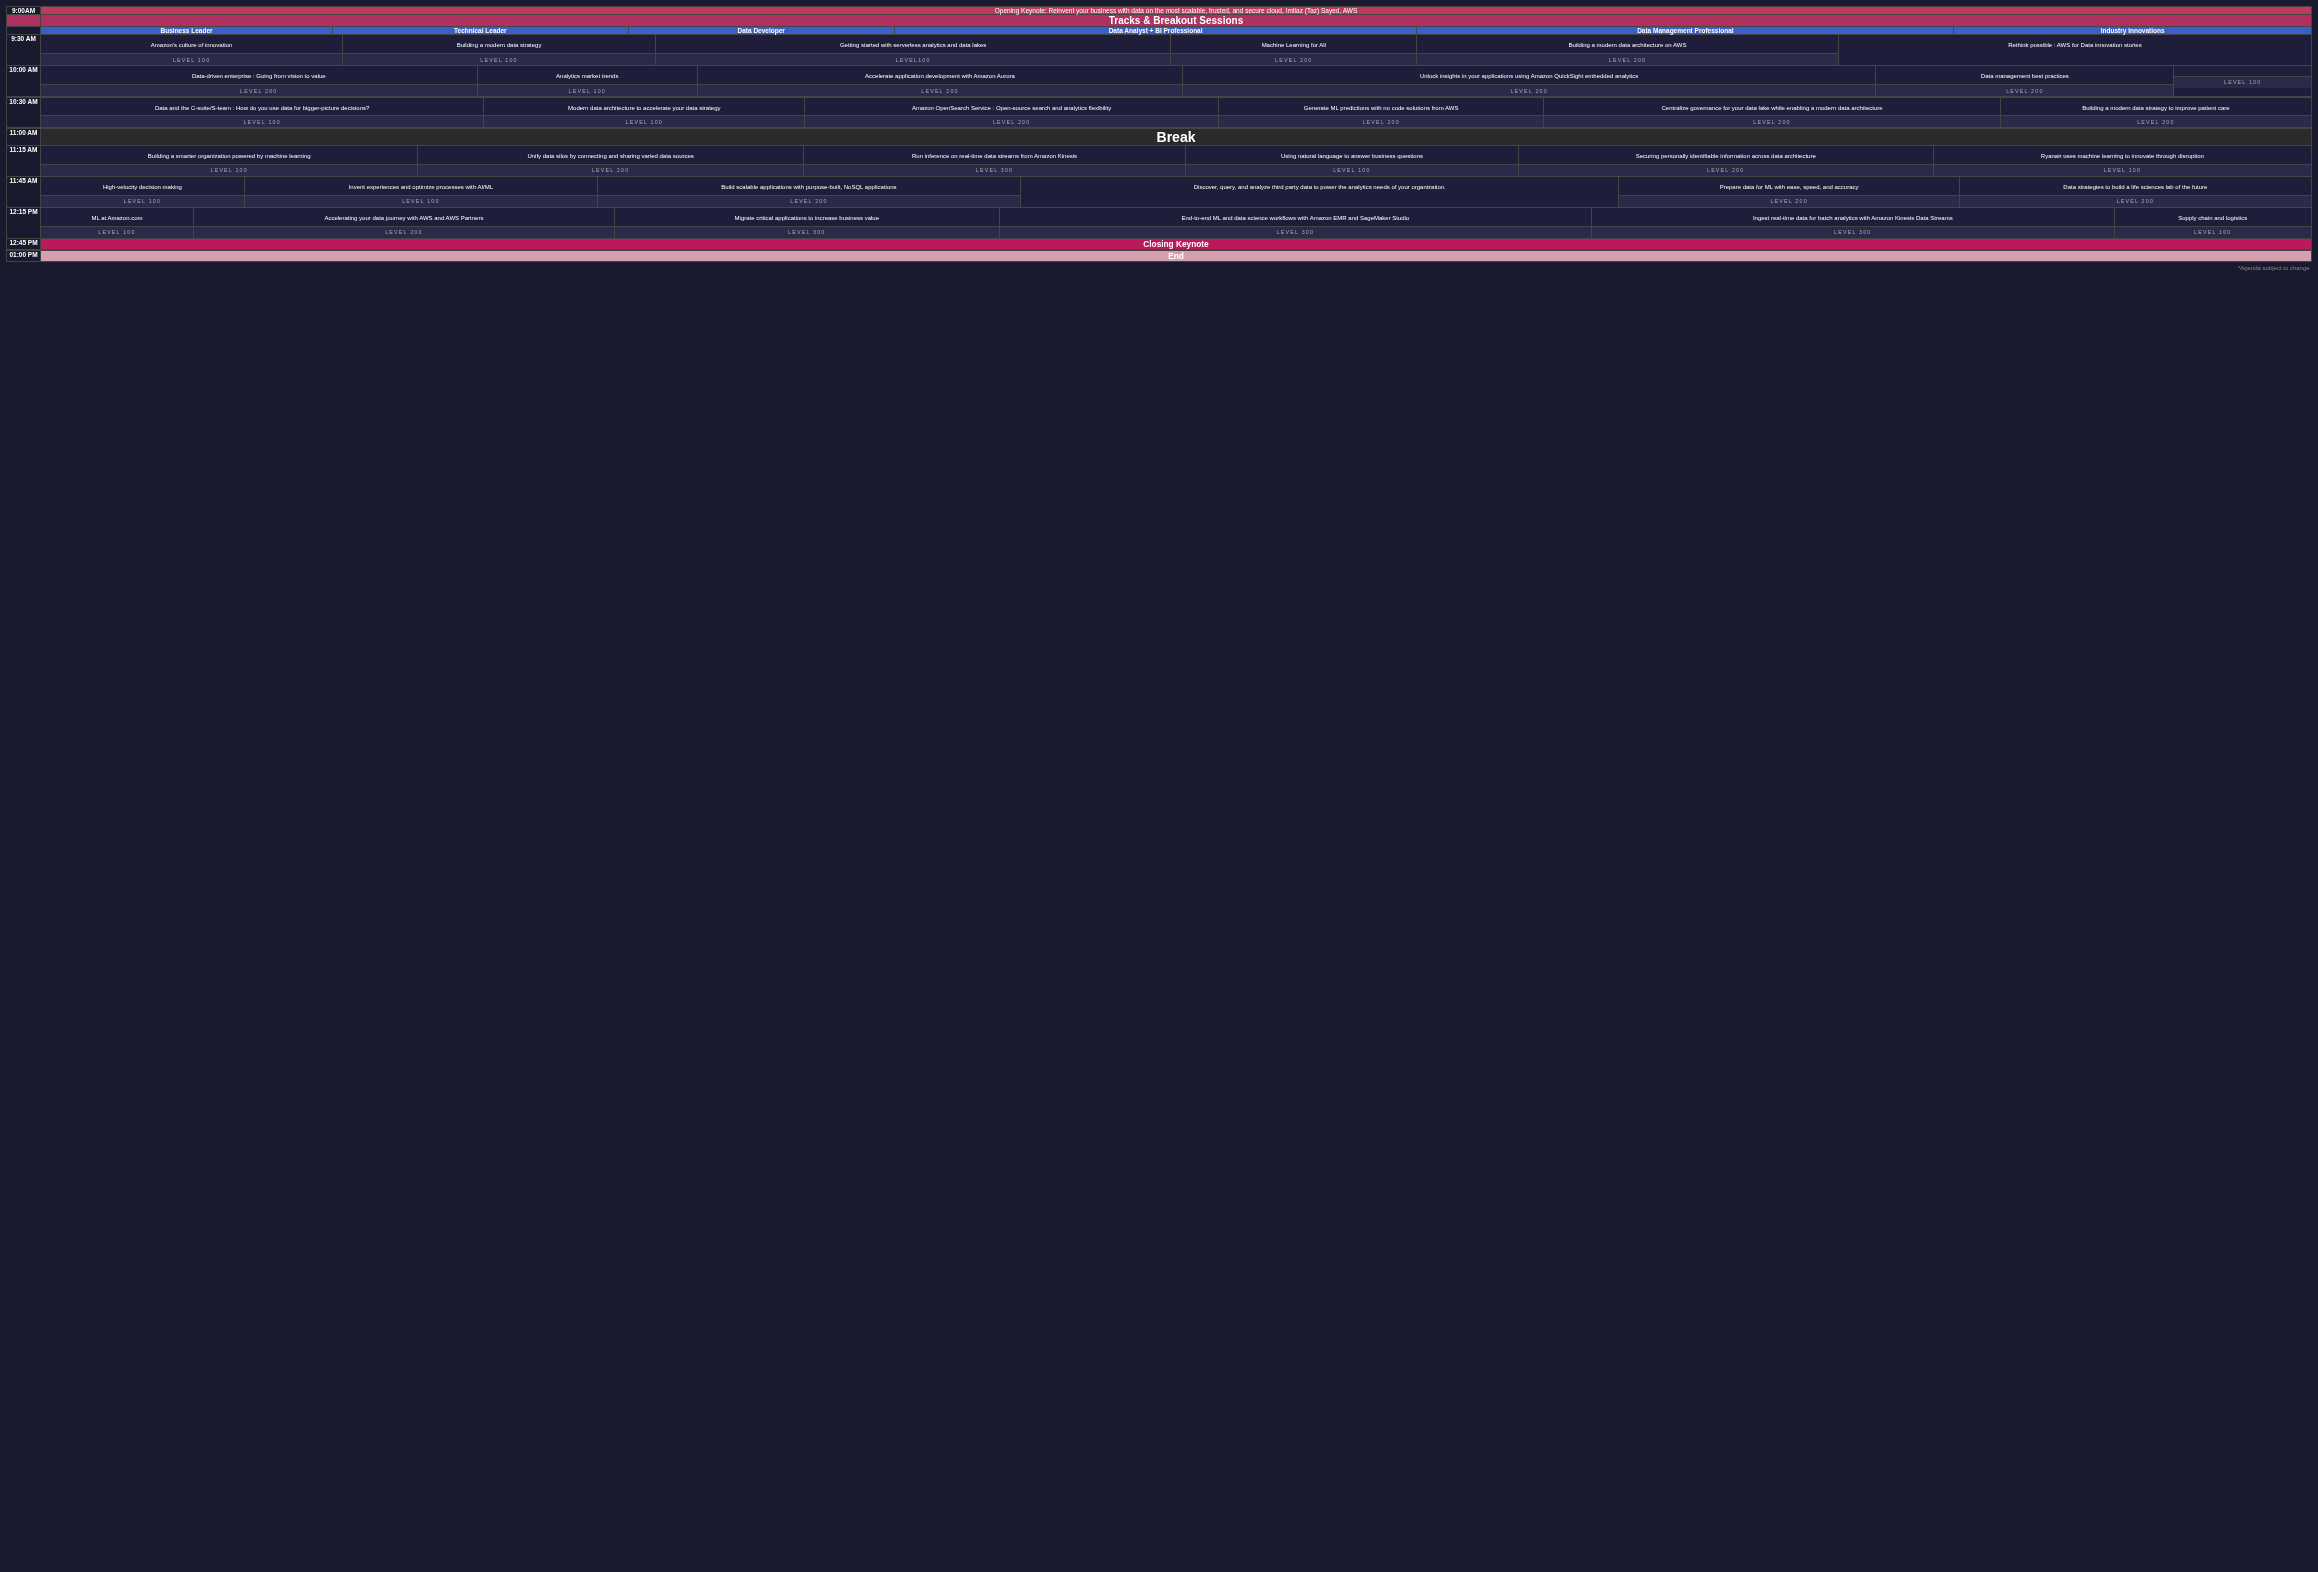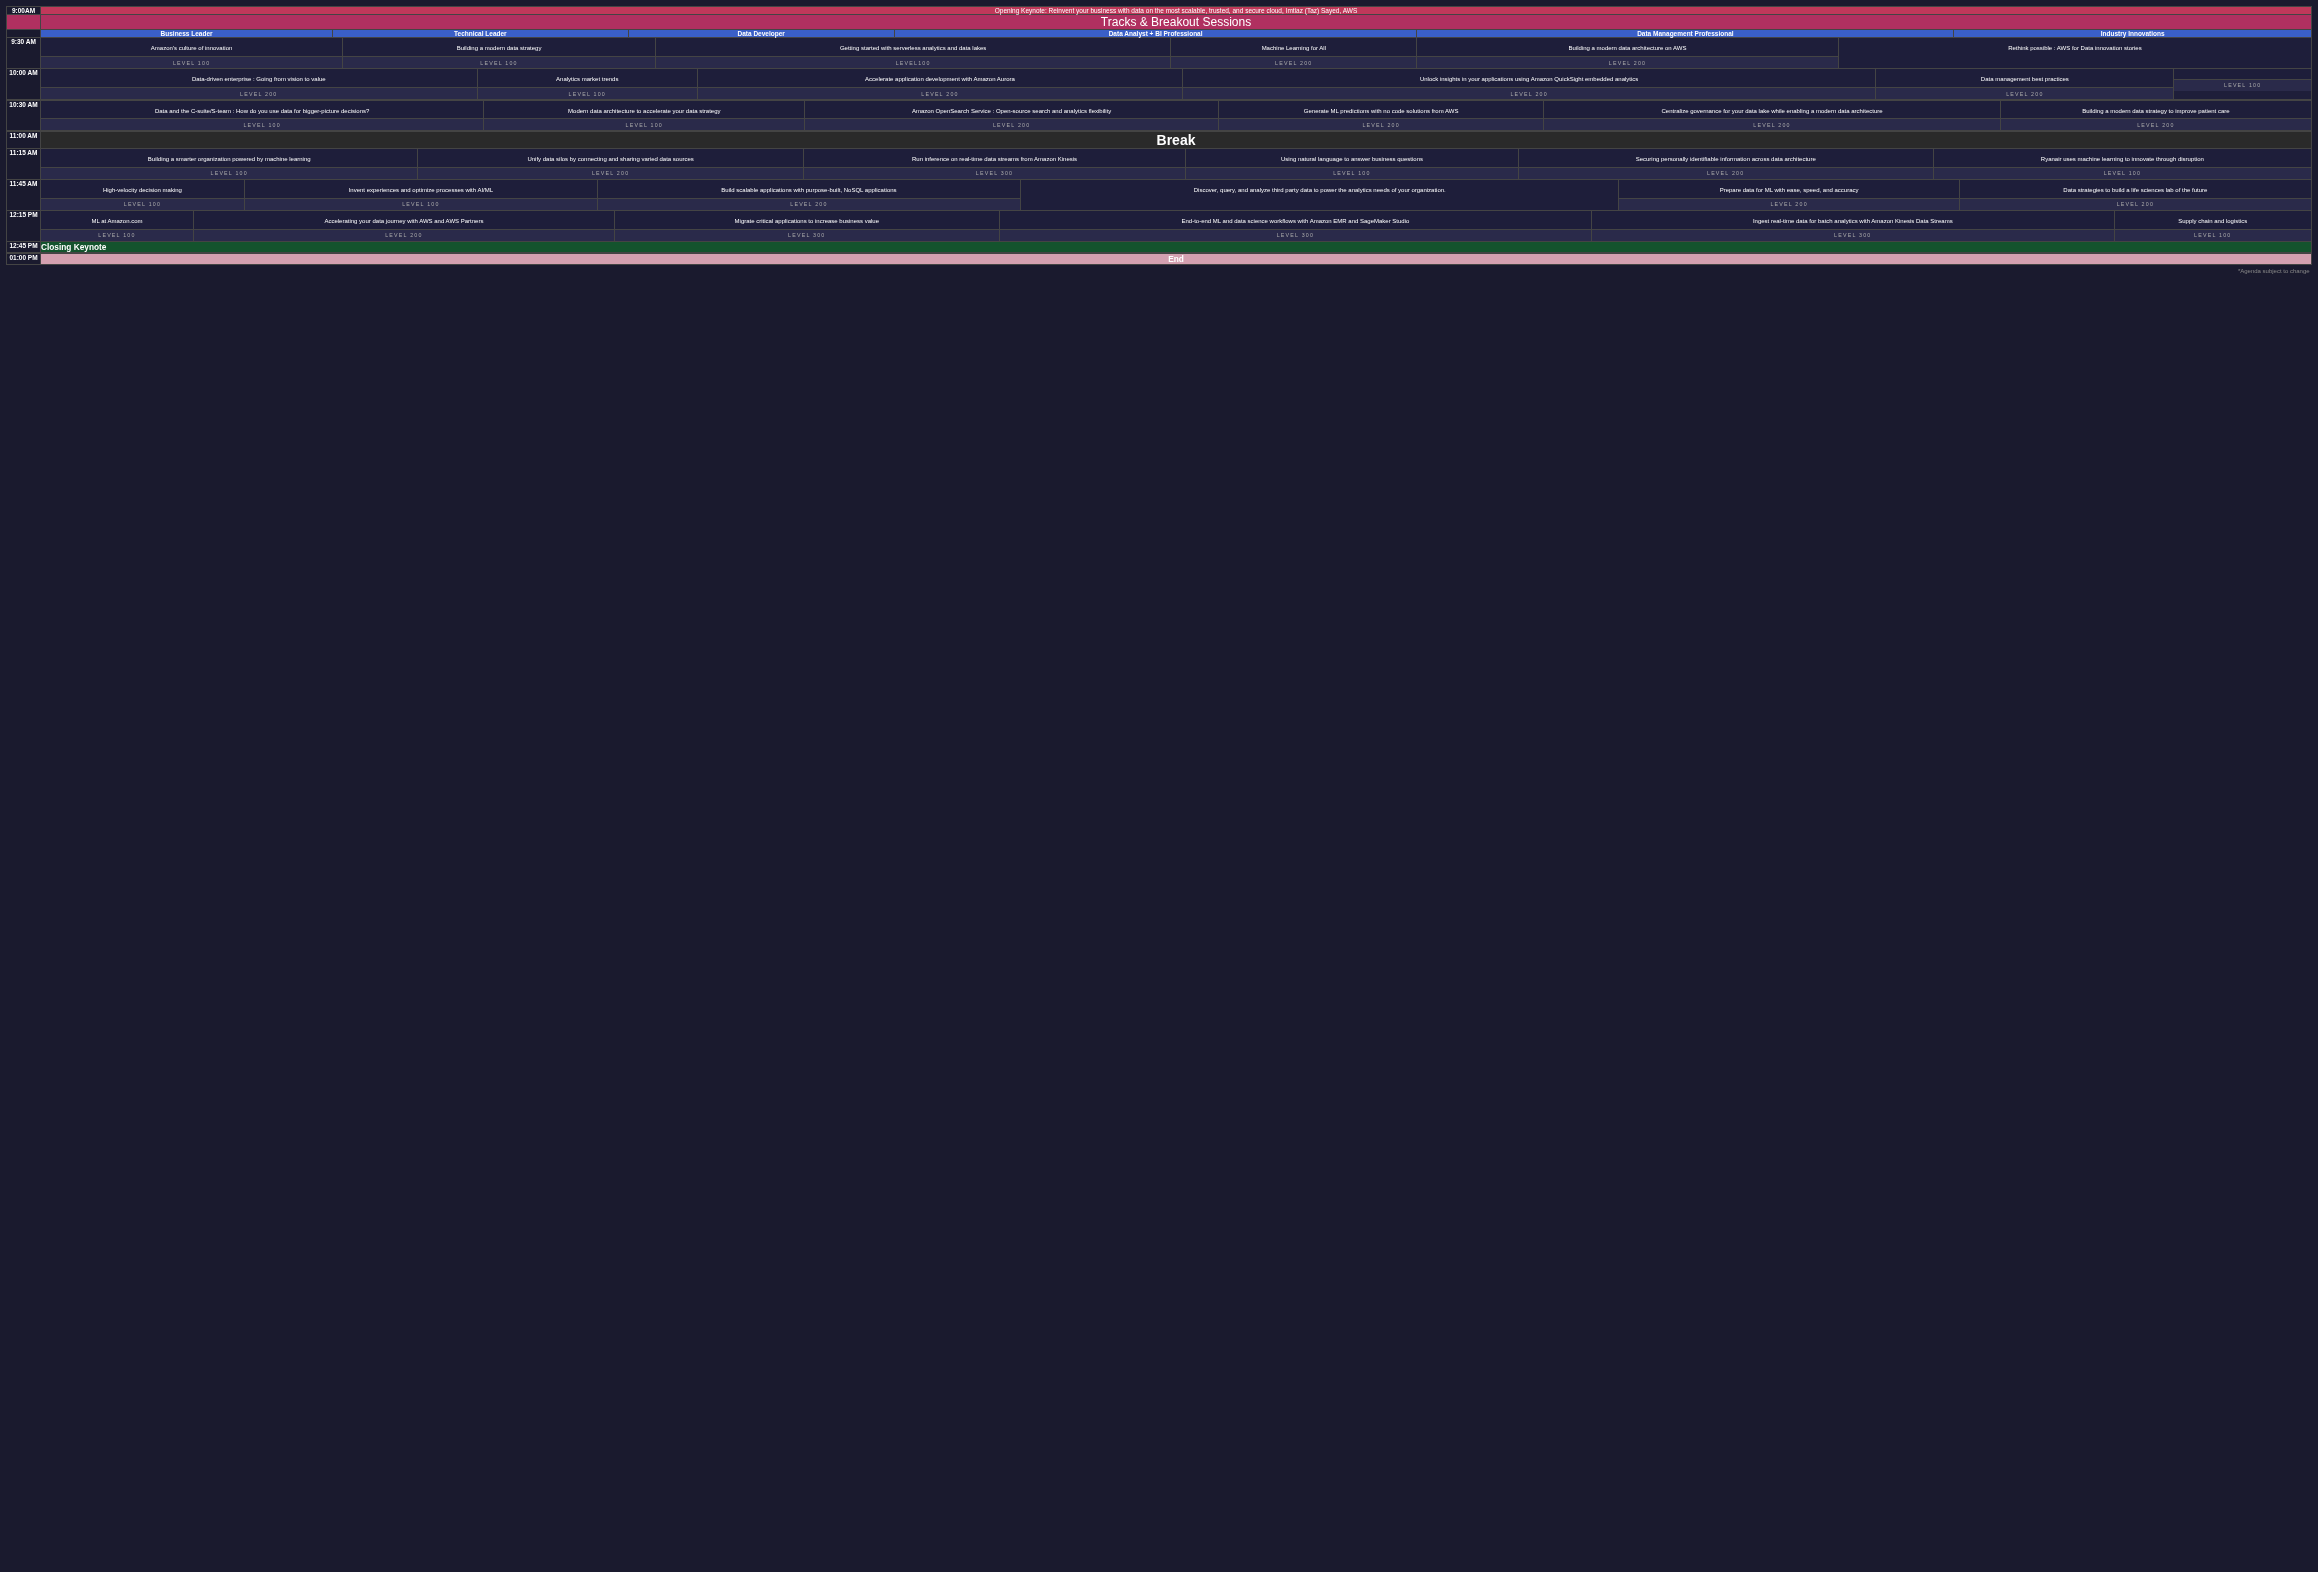--- a/index.html
+++ b/index.html
@@ -40,22 +40,22 @@
       vertical-align: middle;
     }
     .tracks-header-row td {
       background: #b03060;
       padding: 0;
     }
     .tracks-header-cell {
       background: #b03060;
       color: #fff;
       text-align: center;
-      font-size: 12px;
-      font-weight: normal;
+      font-size: 10px;
+      font-weight: bold;
       padding: 6px;
       vertical-align: middle;
     }
     .col-header {
       background: #3a5fc8;
       color: #fff;
       text-align: center;
       font-size: 6.5px;
       font-weight: bold;
       padding: 7px 4.7px;
@@ -86,22 +86,23 @@
     .break-cell {
       background: #2a2a2a;
       color: #fff;
       text-align: center;
       font-size: 14px;
       font-weight: bold;
       padding: 7px;
       vertical-align: middle;
     }
     .closing-keynote-cell {
-      background: #14532d;
-      color: #fff;
+      background: #be185d;
+      color: #fff;
+      text-align: center;
       font-size: 8.3px;
       font-weight: bold;
       padding: 8.3px 6px;
       vertical-align: middle;
     }
     .end-cell {
       background: #d4a0b0;
       color: #fff;
       text-align: center;
       font-size: 8.3px;

